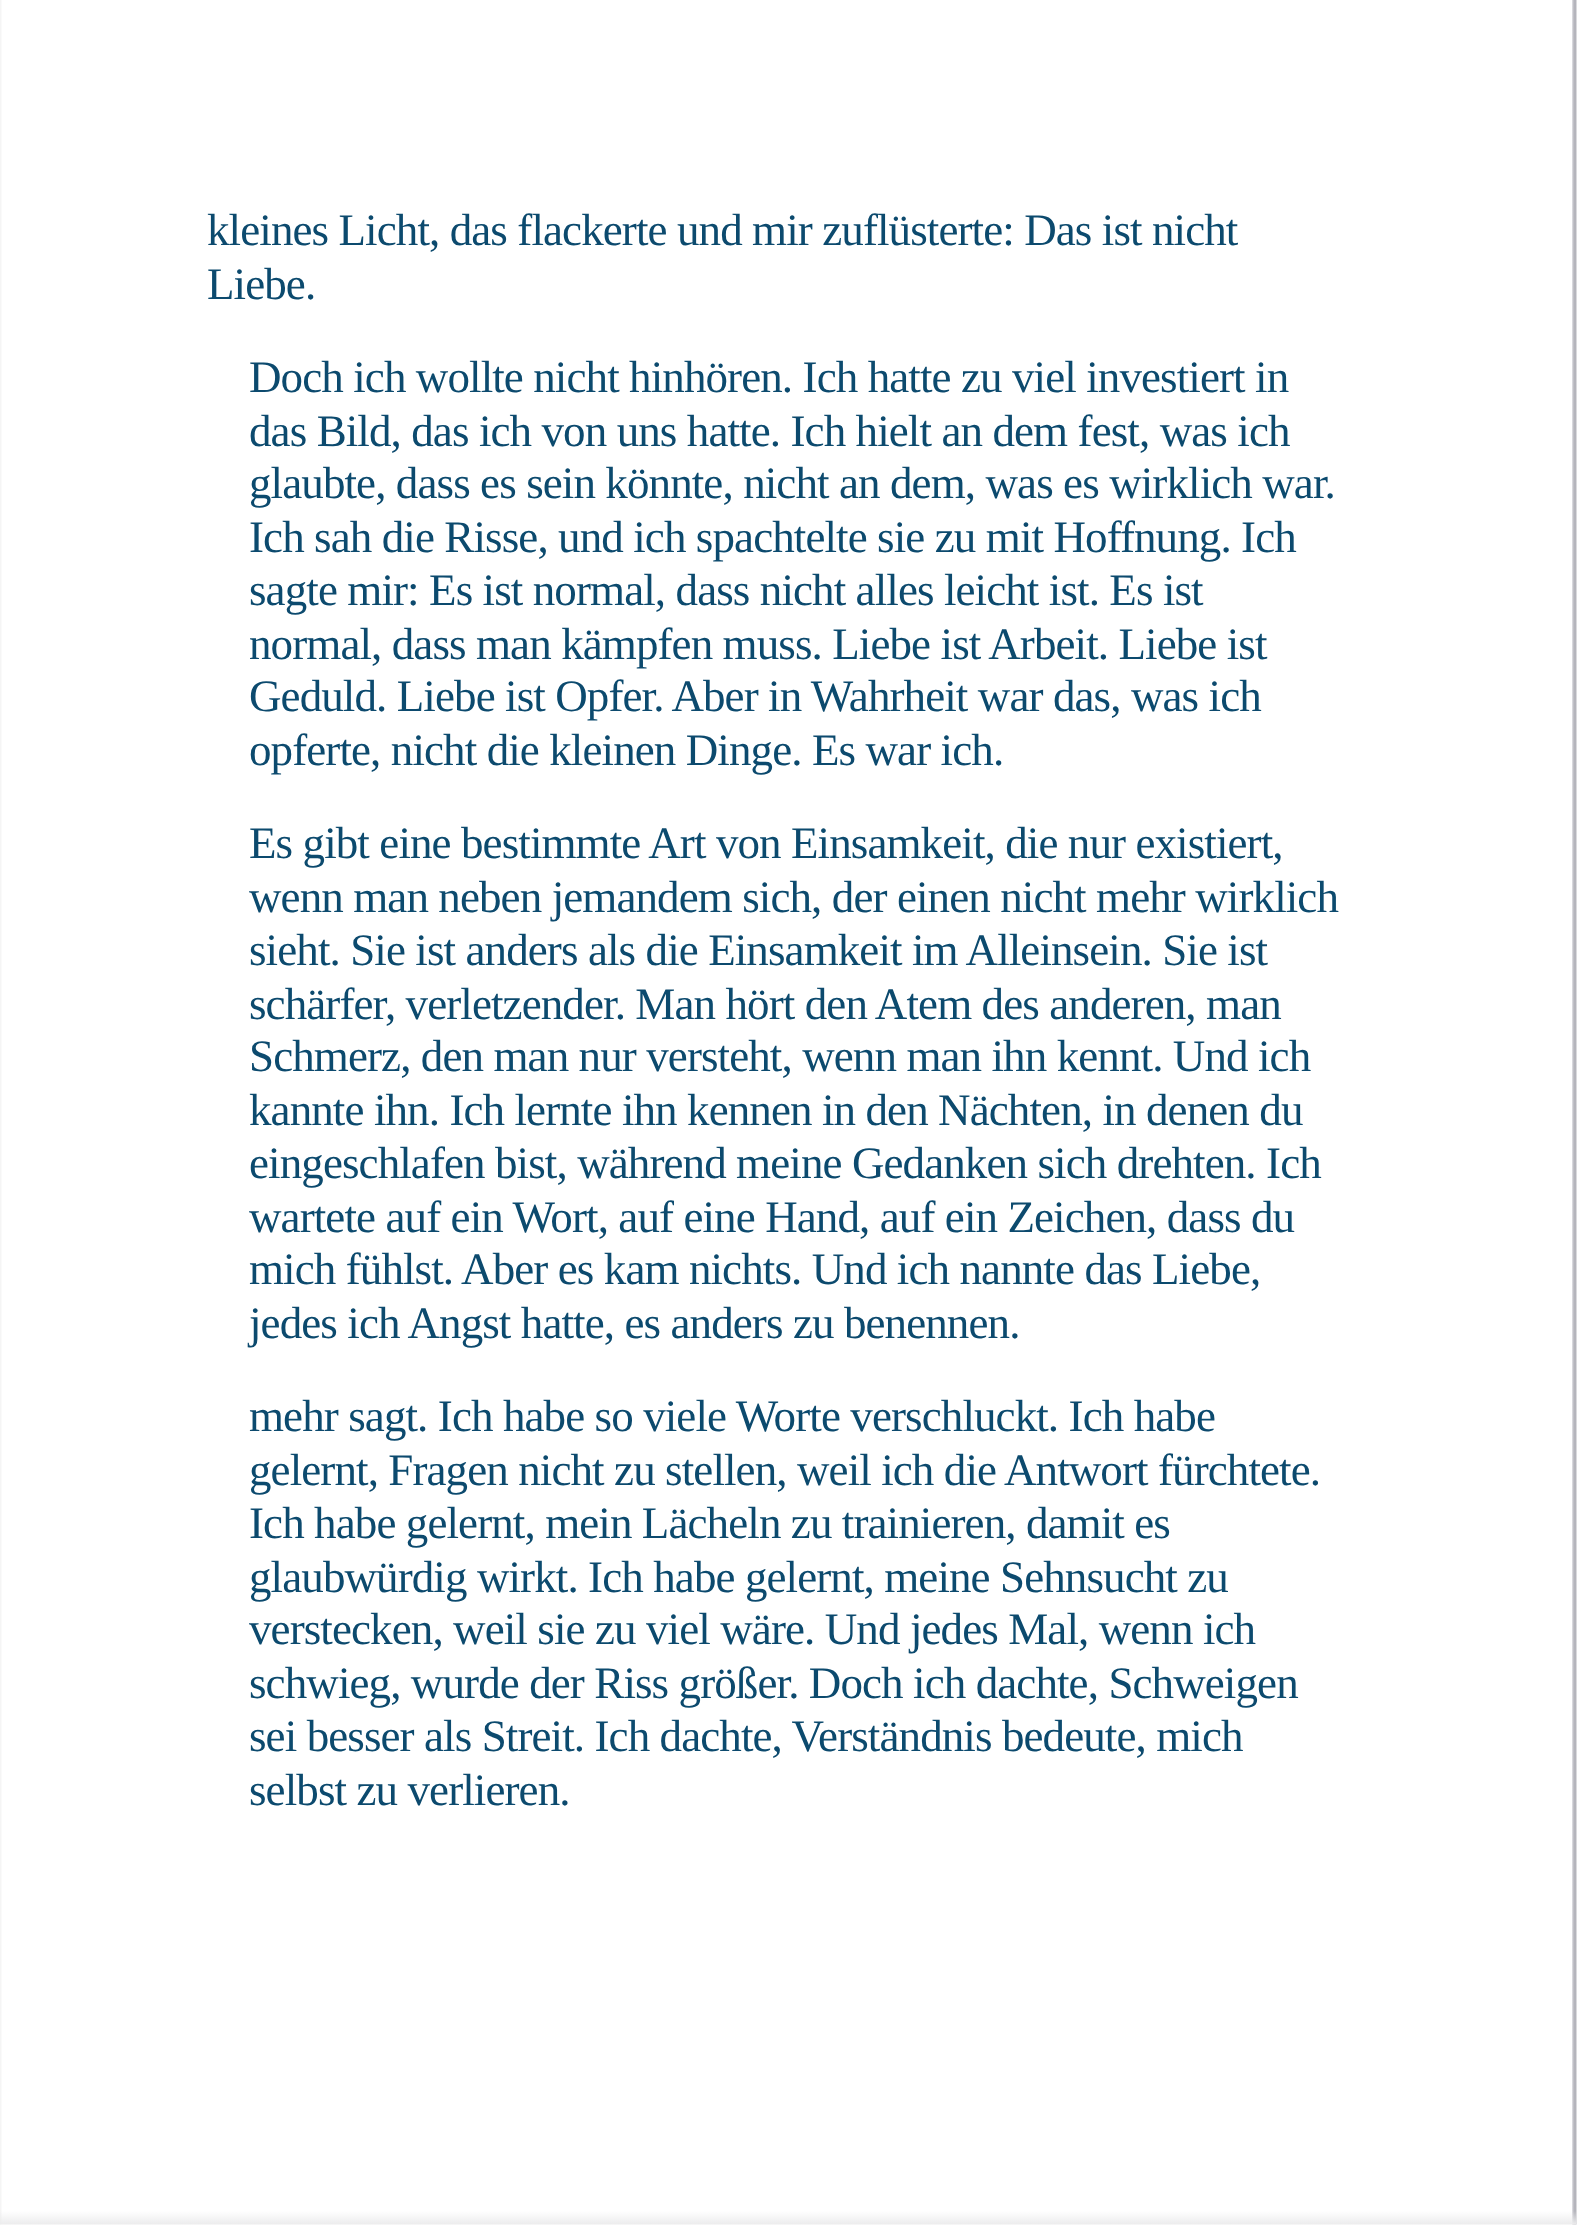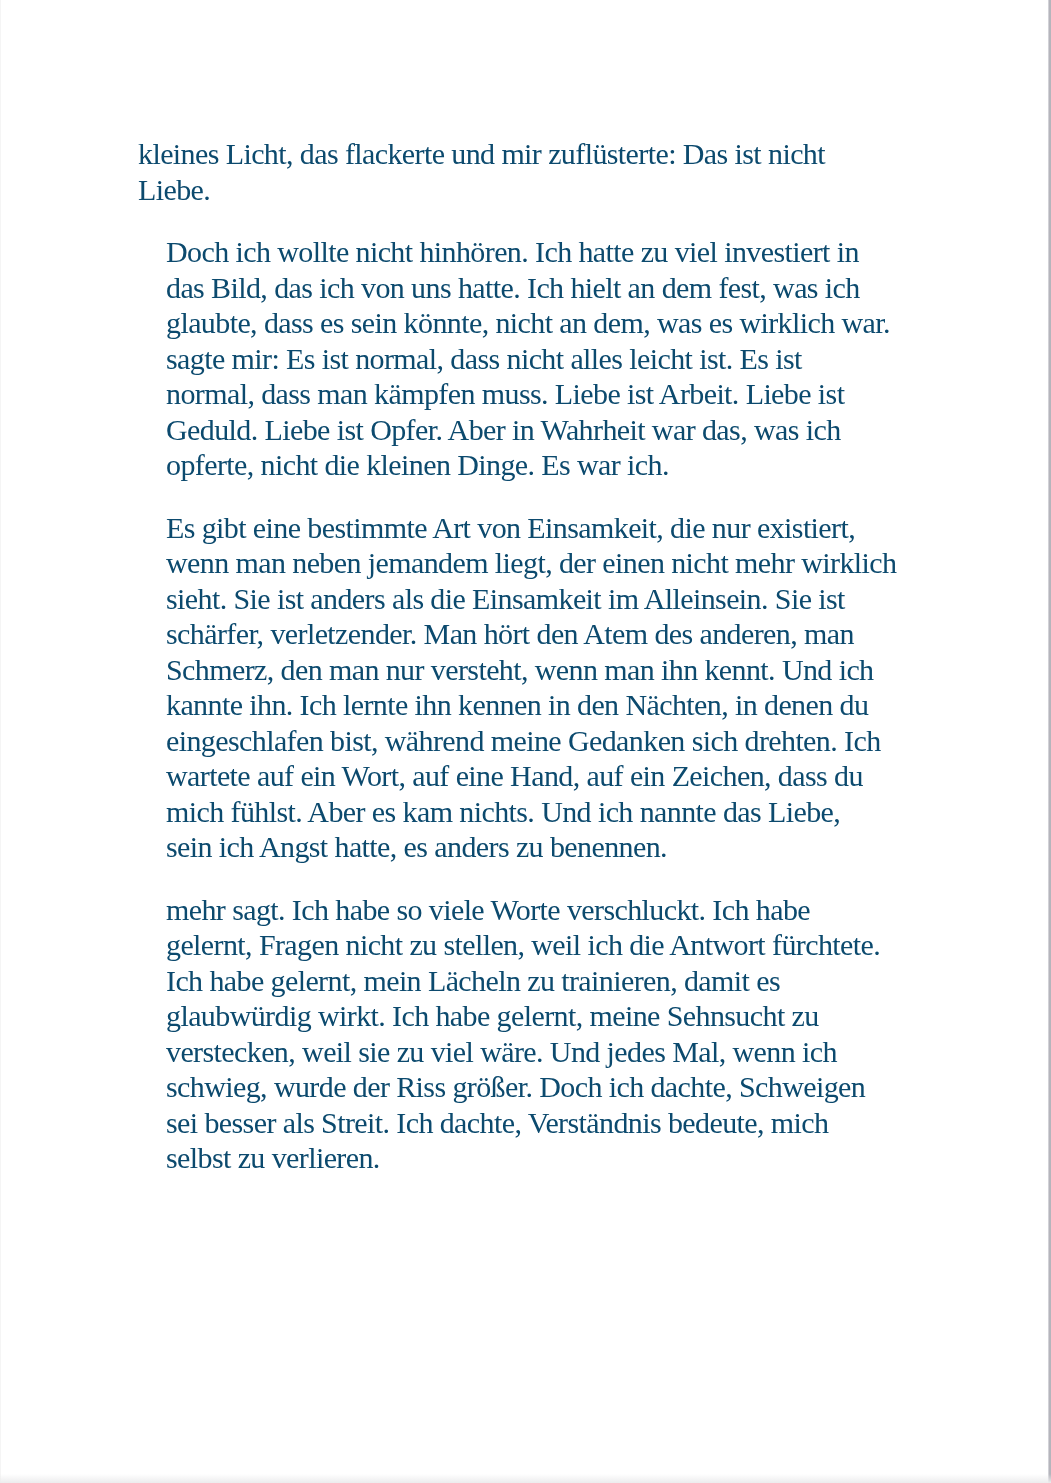--- a/index.html
+++ b/index.html
@@ -71,36 +71,37 @@
   <div class="text-block">
 
   <div class="paragraph">
         <div class="text-line">kleines Licht, das flackerte und mir zuflüsterte: Das ist nicht</div>
         <div class="text-line">Liebe.</div>
       </div>
       <div class="paragraph">
         <div class="text-line">Doch ich wollte nicht hinhören. Ich hatte zu viel investiert in</div>
         <div class="text-line">das Bild, das ich von uns hatte. Ich hielt an dem fest, was ich</div>
         <div class="text-line">glaubte, dass es sein könnte, nicht an dem, was es wirklich war.</div>
+        <div class="text-line">Ich sah die Risse, und ich spachtelte sie zu mit Hoffnung. Ich</div>
         <div class="text-line">sagte mir: Es ist normal, dass nicht alles leicht ist. Es ist</div>
         <div class="text-line">normal, dass man kämpfen muss. Liebe ist Arbeit. Liebe ist</div>
         <div class="text-line">Geduld. Liebe ist Opfer. Aber in Wahrheit war das, was ich</div>
         <div class="text-line">opferte, nicht die kleinen Dinge. Es war ich.</div>
       </div>
       <div class="paragraph">
         <div class="text-line">Es gibt eine bestimmte Art von Einsamkeit, die nur existiert,</div>
-        <div class="text-line">wenn man neben jemandem liegt, der einen nicht mehr wirklich</div>
+        <div class="text-line">wenn man neben jemandem sich, der einen nicht mehr wirklich</div>
         <div class="text-line">sieht. Sie ist anders als die Einsamkeit im Alleinsein. Sie ist</div>
         <div class="text-line">schärfer, verletzender. Man hört den Atem des anderen, man</div>
         <div class="text-line">Schmerz, den man nur versteht, wenn man ihn kennt. Und ich</div>
         <div class="text-line">kannte ihn. Ich lernte ihn kennen in den Nächten, in denen du</div>
         <div class="text-line">eingeschlafen bist, während meine Gedanken sich drehten. Ich</div>
         <div class="text-line">wartete auf ein Wort, auf eine Hand, auf ein Zeichen, dass du</div>
         <div class="text-line">mich fühlst. Aber es kam nichts. Und ich nannte das Liebe,</div>
-        <div class="text-line">sein ich Angst hatte, es anders zu benennen.</div>
+        <div class="text-line">jedes ich Angst hatte, es anders zu benennen.</div>
       </div>
       <div class="paragraph">
         <div class="text-line">mehr sagt. Ich habe so viele Worte verschluckt. Ich habe</div>
         <div class="text-line">gelernt, Fragen nicht zu stellen, weil ich die Antwort fürchtete.</div>
         <div class="text-line">Ich habe gelernt, mein Lächeln zu trainieren, damit es</div>
         <div class="text-line">glaubwürdig wirkt. Ich habe gelernt, meine Sehnsucht zu</div>
         <div class="text-line">verstecken, weil sie zu viel wäre. Und jedes Mal, wenn ich</div>
         <div class="text-line">schwieg, wurde der Riss größer. Doch ich dachte, Schweigen</div>
         <div class="text-line">sei besser als Streit. Ich dachte, Verständnis bedeute, mich</div>
         <div class="text-line">selbst zu verlieren.</div>

